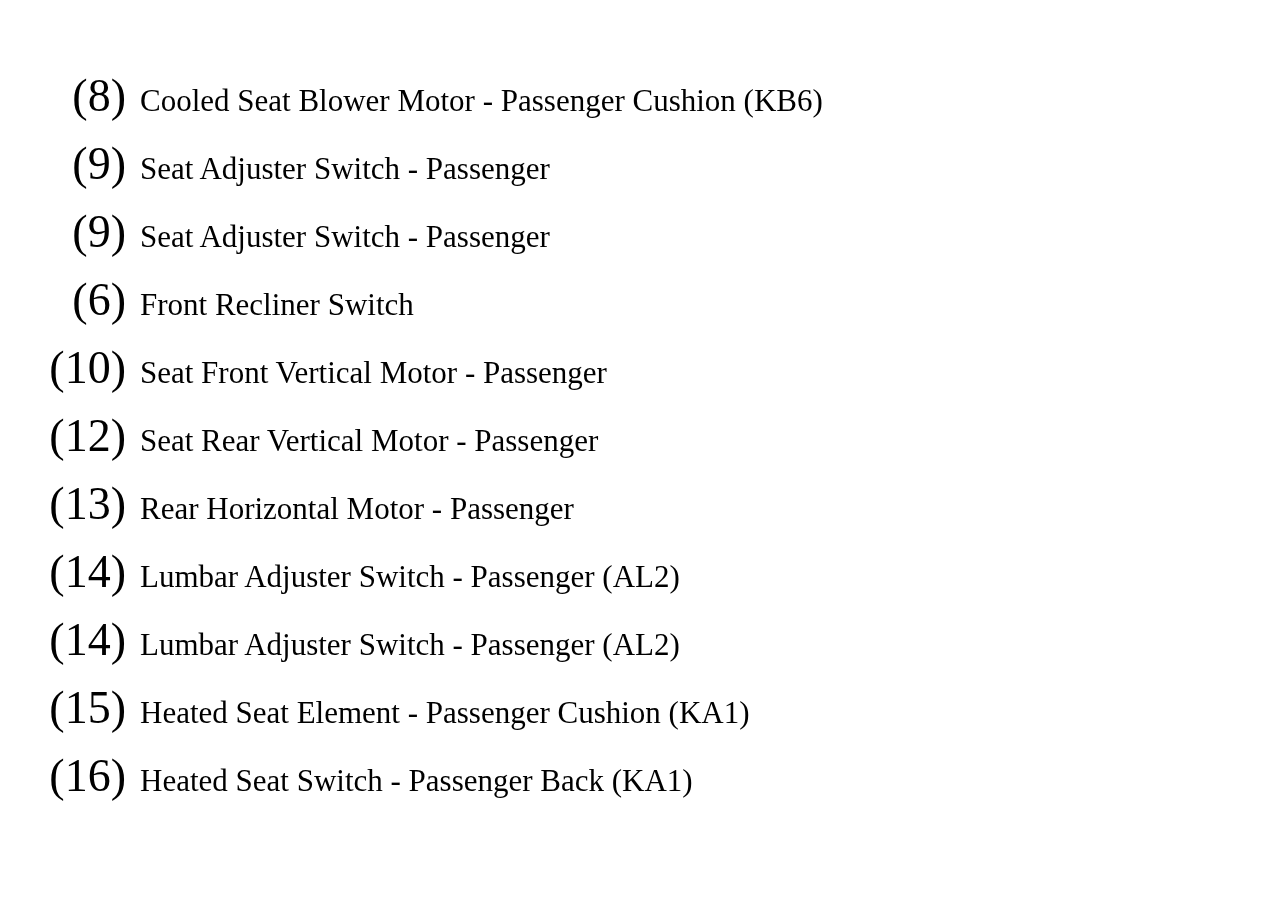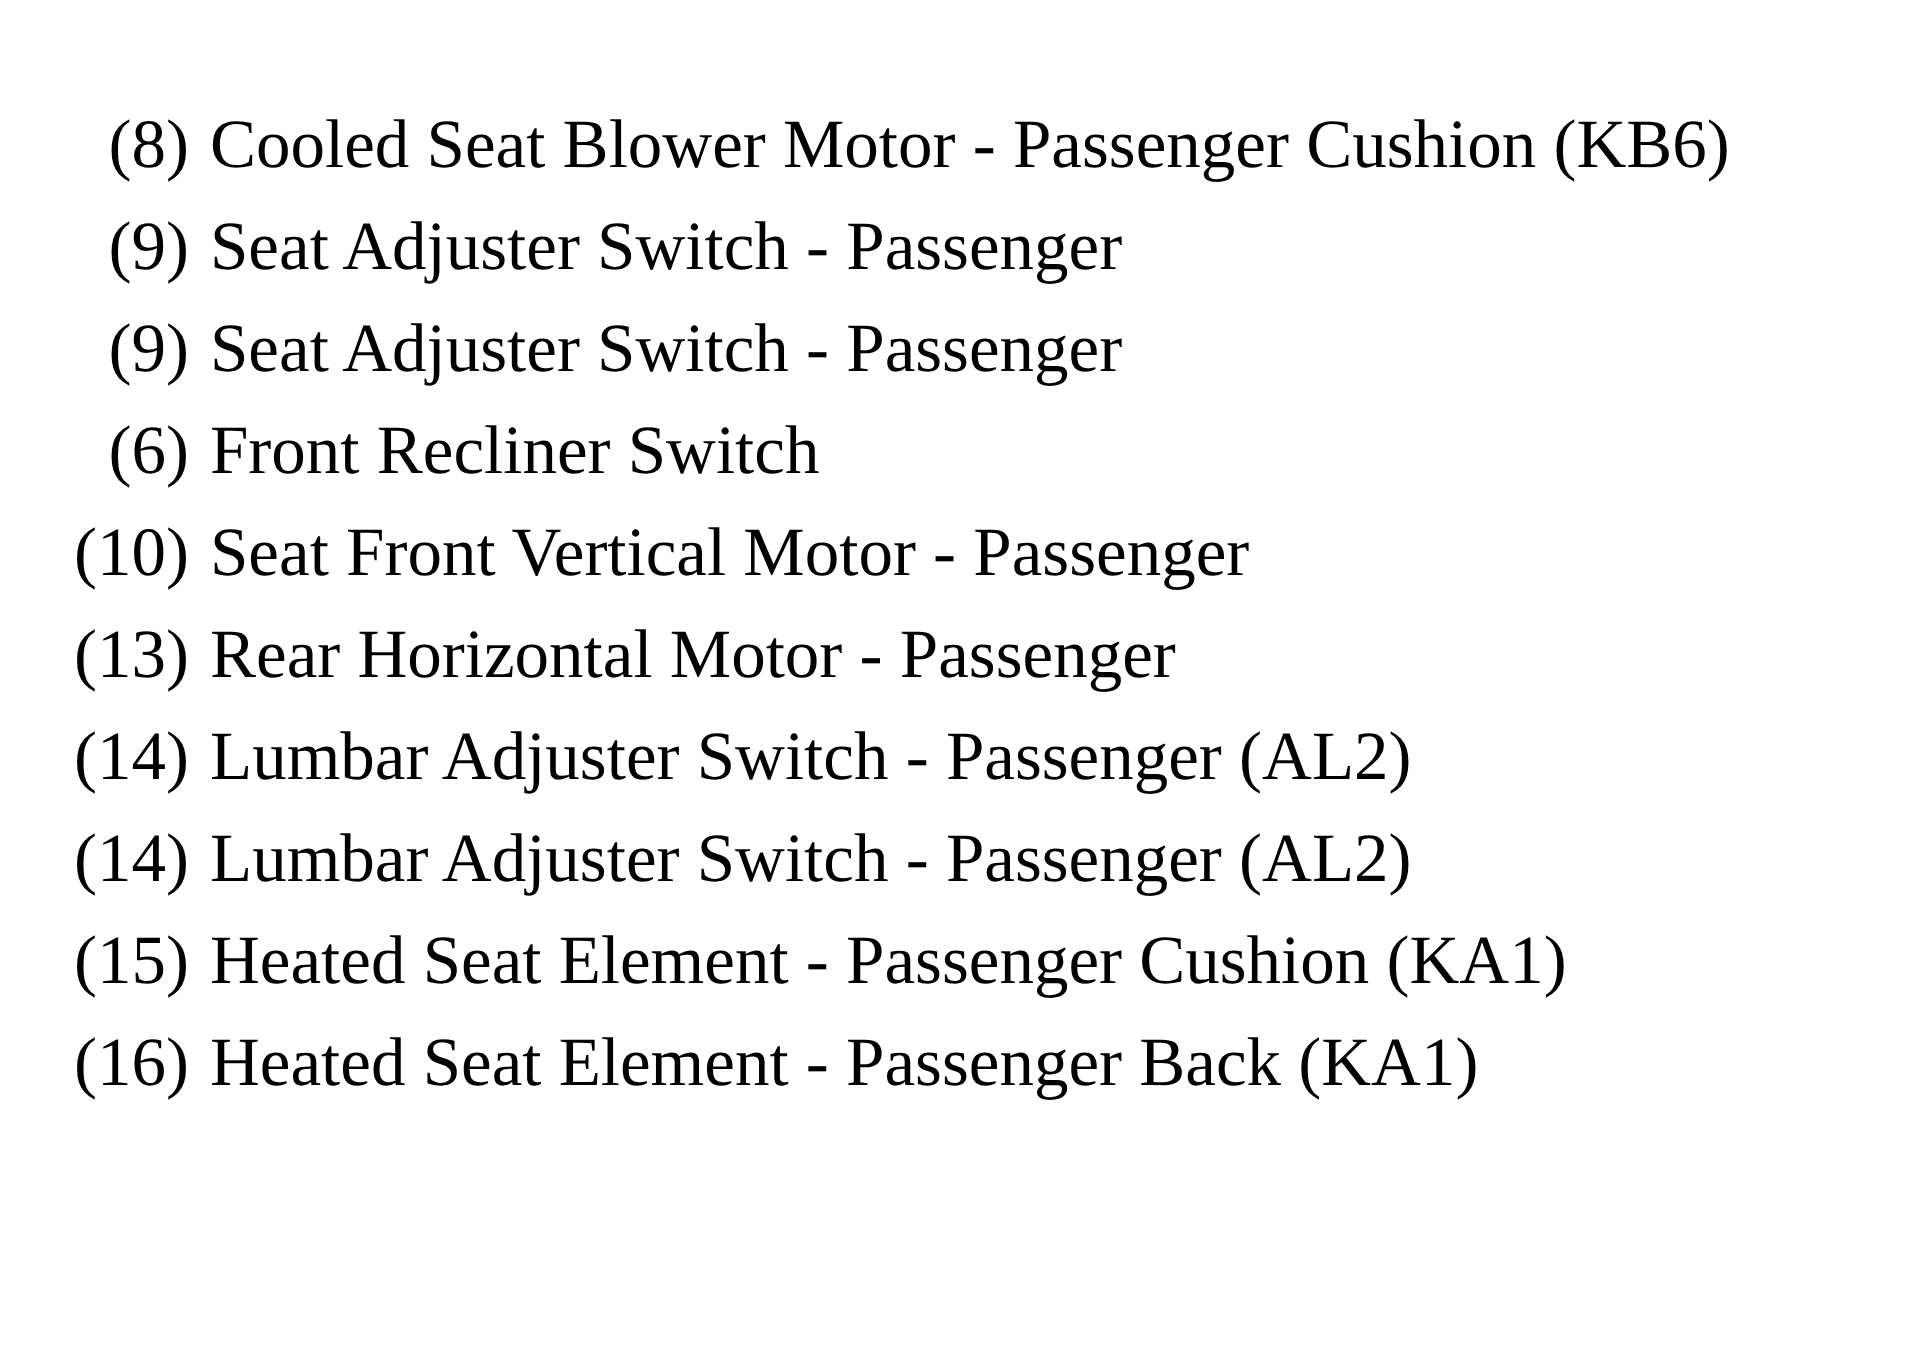--- a/index.html
+++ b/index.html
@@ -50,37 +50,38 @@
     width: 92px;
     text-align: right;
     font-size: 46px;
     line-height: 68px;
     vertical-align: baseline;
   }
 
   .legend-label {
     display: inline-block;
     margin-left: 14px;
-    font-size: 46px;
+    font-size: 31px;
     line-height: 68px;
     vertical-align: baseline;
   }
 </style>
 </head>
 <body>
 
 <div id="legend-page">
 
   <ul id="legend-list">
       <li class="legend-row"><span class="legend-index">(8)</span><span class="legend-label">Cooled Seat Blower Motor - Passenger Cushion (KB6)</span></li>
       <li class="legend-row"><span class="legend-index">(9)</span><span class="legend-label">Seat Adjuster Switch - Passenger</span></li>
       <li class="legend-row"><span class="legend-index">(9)</span><span class="legend-label">Seat Adjuster Switch - Passenger</span></li>
       <li class="legend-row"><span class="legend-index">(6)</span><span class="legend-label">Front Recliner Switch</span></li>
       <li class="legend-row"><span class="legend-index">(10)</span><span class="legend-label">Seat Front Vertical Motor - Passenger</span></li>
+      <li class="legend-row"><span class="legend-index">(12)</span><span class="legend-label">Seat Rear Vertical Motor - Passenger</span></li>
       <li class="legend-row"><span class="legend-index">(13)</span><span class="legend-label">Rear Horizontal Motor - Passenger</span></li>
       <li class="legend-row"><span class="legend-index">(14)</span><span class="legend-label">Lumbar Adjuster Switch - Passenger (AL2)</span></li>
       <li class="legend-row"><span class="legend-index">(14)</span><span class="legend-label">Lumbar Adjuster Switch - Passenger (AL2)</span></li>
       <li class="legend-row"><span class="legend-index">(15)</span><span class="legend-label">Heated Seat Element - Passenger Cushion (KA1)</span></li>
-      <li class="legend-row"><span class="legend-index">(16)</span><span class="legend-label">Heated Seat Element - Passenger Back (KA1)</span></li>
+      <li class="legend-row"><span class="legend-index">(16)</span><span class="legend-label">Heated Seat Switch - Passenger Back (KA1)</span></li>
     </ul>
 
 
 </div>
 
 </body></html>

